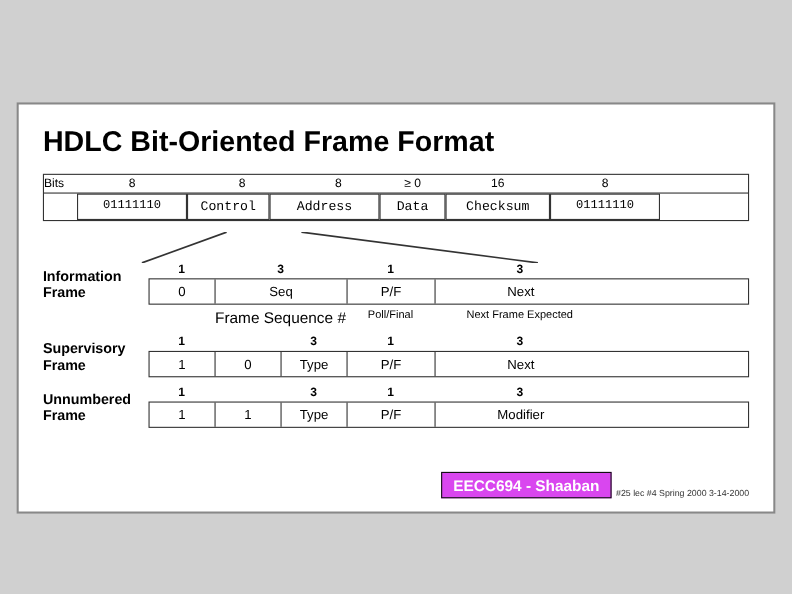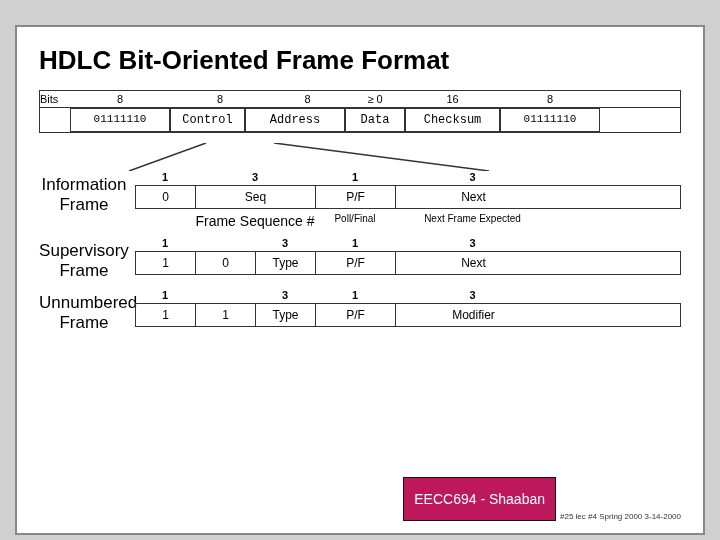--- a/index.html
+++ b/index.html
@@ -7,21 +7,21 @@
       width: 720px;
       height: 540px;
       background: #d0d0d0;
       font-family: Arial, Helvetica, sans-serif;
       display: flex;
       align-items: center;
       justify-content: center;
     }
     .slide {
       width: 690px;
-      height: 510px;
+      height: 374px;
       background: #ffffff;
       border: 2px solid #888;
       padding: 18px 22px 12px 22px;
       position: relative;
       display: flex;
       flex-direction: column;
       margin-top: 20px;
     }
     .title {
       font-size: 26px;
@@ -66,23 +66,22 @@
       gap: 8px;
       flex: 1;
     }
     .frame-type-row {
       display: flex;
       align-items: flex-start;
       gap: 6px;
     }
     .frame-label {
       width: 90px;
-      font-size: 17px;
-      font-weight: normal;
-      text-align: center;
+      font-size: 13px;
+      font-weight: bold;
       padding-top: 4px;
       flex-shrink: 0;
     }
     .frame-inner {
       flex: 1;
       display: flex;
       flex-direction: column;
       gap: 2px;
     }
     .field-row {
@@ -100,25 +99,25 @@
     .f-cell:last-child { border-right: none; }
 
     .footer-bar {
       display: flex;
       justify-content: flex-end;
       align-items: flex-end;
       margin-top: auto;
       padding-top: 6px;
     }
     .footer-badge {
-      background: #be185d;
+      background: #d946ef;
       color: white;
-      padding: 13px 10px;
+      padding: 3px 10px;
       font-size: 14px;
-      font-weight: normal;
+      font-weight: bold;
       border: 1px solid #111;
     }
     .footer-small {
       font-size: 8px;
       color: #333;
       margin-left: 4px;
       align-self: flex-end;
     }
 
     

